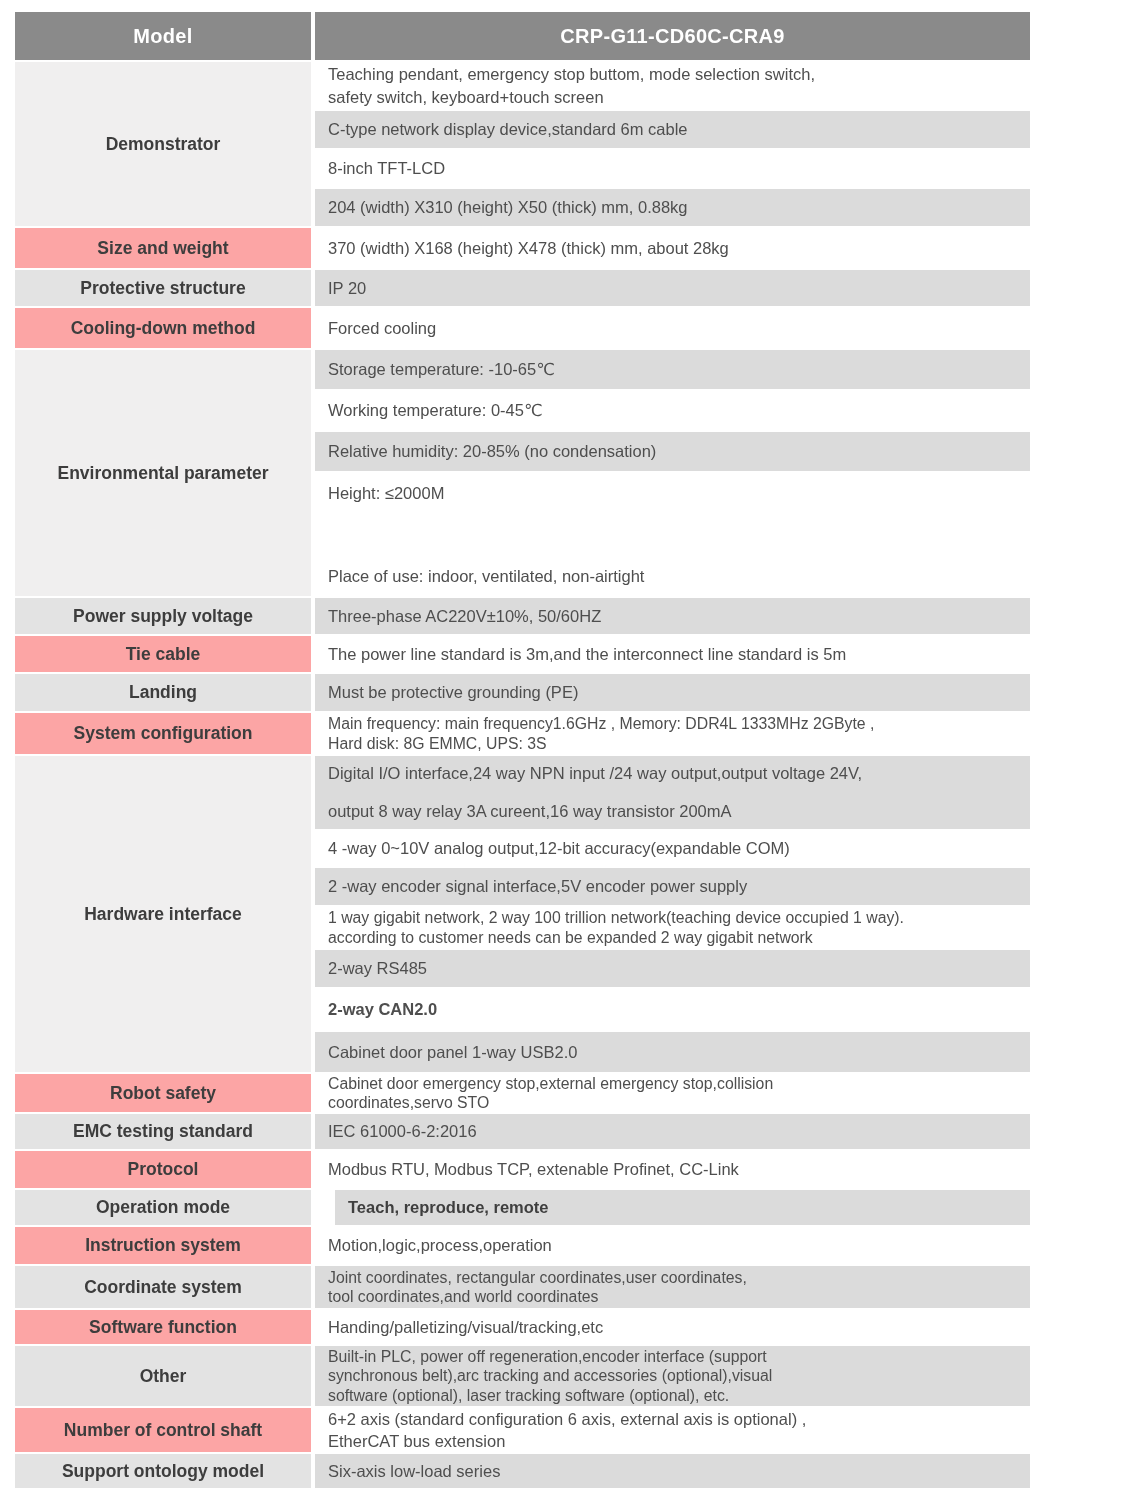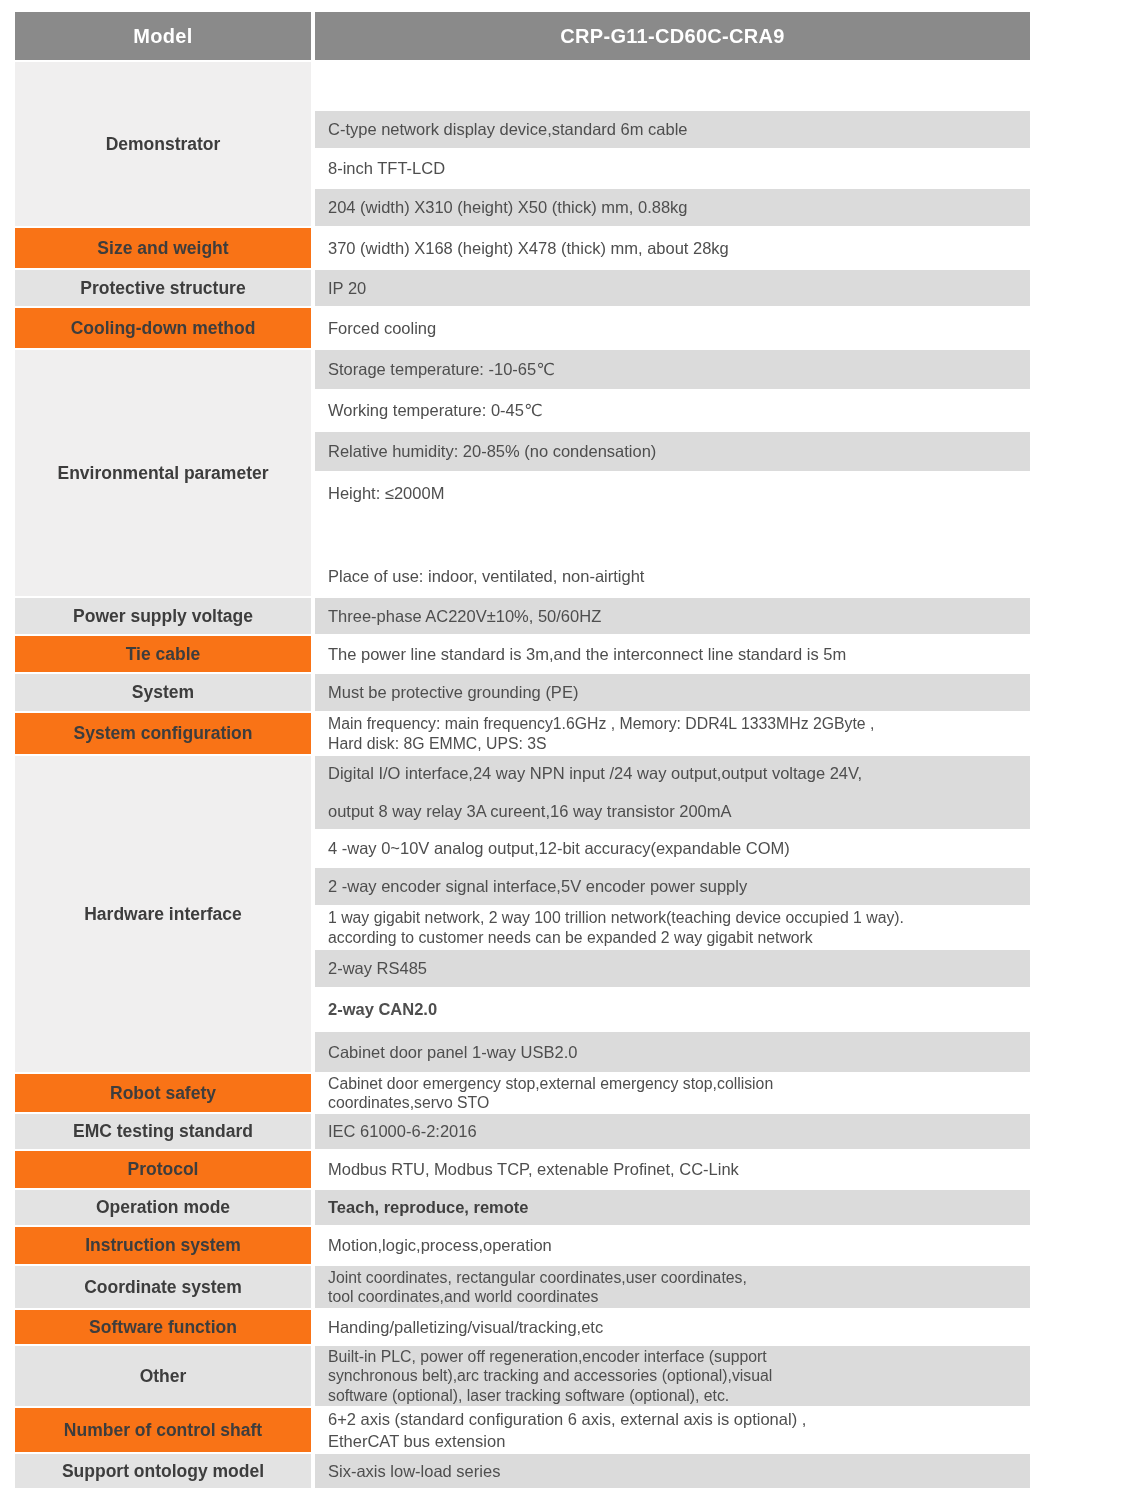--- a/index.html
+++ b/index.html
@@ -39,21 +39,21 @@
     align-items:center;
     justify-content:center;
     text-align:center;
     font-weight:bold;
     font-size:17.5px;
     color:var(--label-text,#3d3d3d);
     padding:0 6px;
   }
   .cell-left.merged{background:var(--left-merged,#f0efef);}
   .cell-left.lgray{background:var(--left-gray,#e3e3e3);}
-  .cell-left.lwhite{background:#f97316;}
+  .cell-left.lwhite{background:#fca5a5;}
   .cell-value{
     display:flex;
     align-items:center;
     font-size:16.5px;
     line-height:1.35;
     color:var(--value-text,#4e4e4e);
     padding-left:13px;
     padding-right:8px;
     white-space:pre-line;
     background:#ffffff;
@@ -64,40 +64,42 @@
   .cell-value.bold{font-weight:bold;color:#3f3f3f;}
 </style>
 </head>
 <body>
 
 <div id="spec-grid" style="grid-template-rows: 48px 47px 37px 37px 37px 40px 36px 40px 39px 39px 39px 40px 39px 40px 36px 36px 37px 41px 73px 35px 37px 41px 37px 41px 40px 38px 35px 37px 35px 37px 42px 34px 60px 44px 35px;">
   <div class="hdr hdr-left">Model</div>
   <div class="hdr hdr-right">CRP-G11-CD60C-CRA9</div>
 
 <div class="cell-left merged" style="grid-area: 2 / 1 / span 4;">Demonstrator</div>
+    <div class="cell-value" style="grid-area: 2 / 2;">Teaching pendant, emergency stop buttom, mode selection switch,
+safety switch, keyboard+touch screen</div>
     <div class="cell-value vgray" style="grid-area: 3 / 2;">C-type network display device,standard 6m cable</div>
     <div class="cell-value" style="grid-area: 4 / 2;">8-inch TFT-LCD</div>
     <div class="cell-value vgray" style="grid-area: 5 / 2;">204 (width) X310 (height) X50 (thick) mm, 0.88kg</div>
     <div class="cell-left lwhite" style="grid-area: 6 / 1 / span 1;">Size and weight</div>
     <div class="cell-value" style="grid-area: 6 / 2;">370 (width) X168 (height) X478 (thick) mm, about 28kg</div>
     <div class="cell-left lgray" style="grid-area: 7 / 1 / span 1;">Protective structure</div>
     <div class="cell-value vgray" style="grid-area: 7 / 2;">IP 20</div>
     <div class="cell-left lwhite" style="grid-area: 8 / 1 / span 1;">Cooling-down method</div>
     <div class="cell-value" style="grid-area: 8 / 2;">Forced cooling</div>
     <div class="cell-left merged" style="grid-area: 9 / 1 / span 6;">Environmental parameter</div>
     <div class="cell-value vgray" style="grid-area: 9 / 2;">Storage temperature: -10-65℃</div>
     <div class="cell-value" style="grid-area: 10 / 2;">Working temperature: 0-45℃</div>
     <div class="cell-value vgray" style="grid-area: 11 / 2;">Relative humidity: 20-85% (no condensation)</div>
     <div class="cell-value" style="grid-area: 12 / 2;">Height: ≤2000M</div>
     <div class="cell-value" style="grid-area: 14 / 2;">Place of use: indoor, ventilated, non-airtight</div>
     <div class="cell-left lgray" style="grid-area: 15 / 1 / span 1;">Power supply voltage</div>
     <div class="cell-value vgray" style="grid-area: 15 / 2;">Three-phase AC220V±10%, 50/60HZ</div>
     <div class="cell-left lwhite" style="grid-area: 16 / 1 / span 1;">Tie cable</div>
     <div class="cell-value" style="grid-area: 16 / 2;">The power line standard is 3m,and the interconnect line standard is 5m</div>
-    <div class="cell-left lgray" style="grid-area: 17 / 1 / span 1;">System</div>
+    <div class="cell-left lgray" style="grid-area: 17 / 1 / span 1;">Landing</div>
     <div class="cell-value vgray" style="grid-area: 17 / 2;">Must be protective grounding (PE)</div>
     <div class="cell-left lwhite" style="grid-area: 18 / 1 / span 1;">System configuration</div>
     <div class="cell-value compact" style="grid-area: 18 / 2;">Main frequency: main frequency1.6GHz , Memory: DDR4L 1333MHz 2GByte ,
 Hard disk: 8G EMMC, UPS: 3S</div>
     <div class="cell-left merged" style="grid-area: 19 / 1 / span 7;">Hardware interface</div>
     <div class="cell-value vgray spread" style="grid-area: 19 / 2;">Digital I/O interface,24 way NPN input /24 way output,output voltage 24V,
 output 8 way relay 3A cureent,16 way transistor 200mA</div>
     <div class="cell-value" style="grid-area: 20 / 2;">4 -way 0~10V analog output,12-bit accuracy(expandable COM)</div>
     <div class="cell-value vgray" style="grid-area: 21 / 2;">2 -way encoder signal interface,5V encoder power supply</div>
     <div class="cell-value compact" style="grid-area: 22 / 2;">1 way gigabit network, 2 way 100 trillion network(teaching device occupied 1 way).
@@ -106,21 +108,21 @@
     <div class="cell-value" style="grid-area: 24 / 2; font-weight: bold;">2-way CAN2.0</div>
     <div class="cell-value vgray" style="grid-area: 25 / 2;">Cabinet door panel 1-way USB2.0</div>
     <div class="cell-left lwhite" style="grid-area: 26 / 1 / span 1;">Robot safety</div>
     <div class="cell-value compact" style="grid-area: 26 / 2;">Cabinet door emergency stop,external emergency stop,collision
 coordinates,servo STO</div>
     <div class="cell-left lgray" style="grid-area: 27 / 1 / span 1;">EMC testing standard</div>
     <div class="cell-value vgray" style="grid-area: 27 / 2;">IEC 61000-6-2:2016</div>
     <div class="cell-left lwhite" style="grid-area: 28 / 1 / span 1;">Protocol</div>
     <div class="cell-value" style="grid-area: 28 / 2;">Modbus RTU, Modbus TCP, extenable Profinet, CC-Link</div>
     <div class="cell-left lgray" style="grid-area: 29 / 1 / span 1;">Operation mode</div>
-    <div class="cell-value vgray bold" style="grid-area: 29 / 2;">Teach, reproduce, remote</div>
+    <div class="cell-value vgray bold" style="grid-area: 29 / 2; margin-left: 20px;">Teach, reproduce, remote</div>
     <div class="cell-left lwhite" style="grid-area: 30 / 1 / span 1;">Instruction system</div>
     <div class="cell-value" style="grid-area: 30 / 2;">Motion,logic,process,operation</div>
     <div class="cell-left lgray" style="grid-area: 31 / 1 / span 1;">Coordinate system</div>
     <div class="cell-value vgray compact" style="grid-area: 31 / 2;">Joint coordinates, rectangular coordinates,user coordinates,
 tool coordinates,and world coordinates</div>
     <div class="cell-left lwhite" style="grid-area: 32 / 1 / span 1;">Software function</div>
     <div class="cell-value" style="grid-area: 32 / 2;">Handing/palletizing/visual/tracking,etc</div>
     <div class="cell-left lgray" style="grid-area: 33 / 1 / span 1;">Other</div>
     <div class="cell-value vgray compact" style="grid-area: 33 / 2;">Built-in PLC, power off regeneration,encoder interface (support
 synchronous belt),arc tracking and accessories (optional),visual

